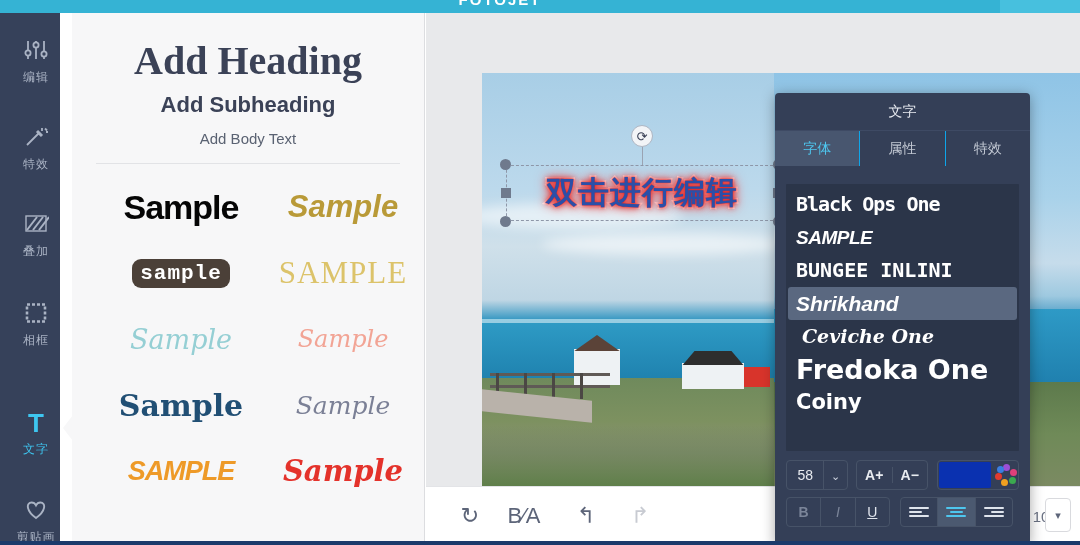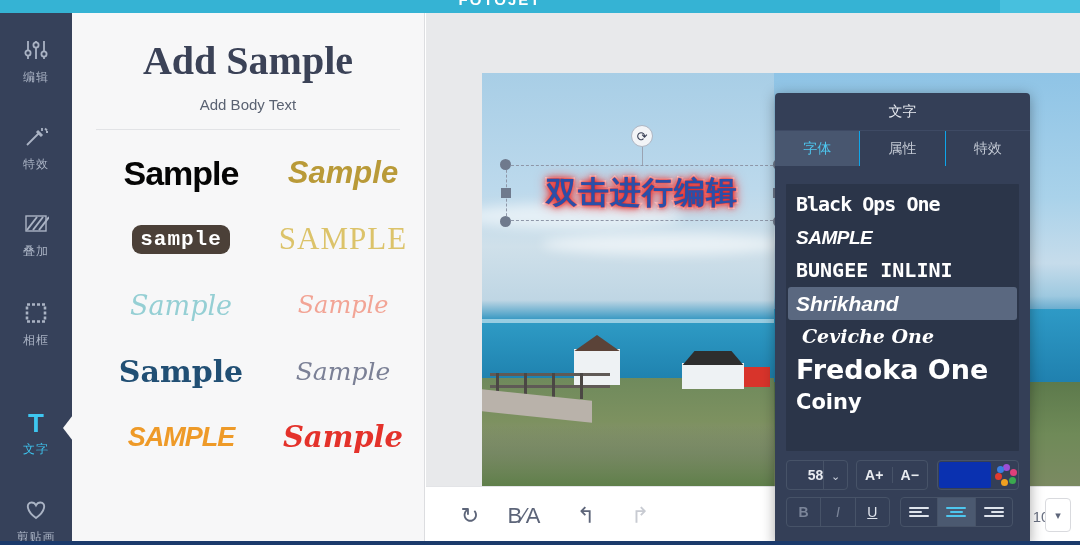--- a/index.html
+++ b/index.html
@@ -21,21 +21,21 @@
   }
   .topbar .brand {
     position: absolute; left: 0; top: -9px; width: 1000px;
     text-align: center; color: #ffffff;
     font-size: 15px; font-weight: bold; letter-spacing: 2px;
   }
   .topbar .right { position:absolute; right:0; top:0; width:80px; height:13px; background:#47c0de; }
 
   
   .rail {
-    position: absolute; left: 0; top: 13px; width: 72px; height: 532px;
+    position: absolute; left: 0; top: 13px; width: 60px; height: 532px;
     background: #36415a;
   }
   .rail-item {
     position: absolute; left: 0; width: 72px; height: 62px;
     display: flex; flex-direction: column; align-items: center; justify-content: center;
     color: #aab3c4; cursor: pointer; user-select: none;
   }
   .rail-item .ico { display:block; height: 26px; line-height: 26px; }
   .rail-item .lbl { font-size: 12px; margin-top: 4px; letter-spacing: 1px; }
   .rail-item.active { color: #3ec6f0; }
@@ -166,21 +166,21 @@
   .f-fredoka  { font-family:"DejaVu Sans",sans-serif; font-weight:bold; font-size:27px; }
   .f-coiny    { font-family:"DejaVu Sans",sans-serif; font-weight:bold; font-size:21px; }
 
   .fp-row1 { position:absolute; left:11px; top:367px; width:233px; height:30px; display:flex; align-items:center; }
   .fp-row2 { position:absolute; left:11px; top:404px; width:233px; height:30px; display:flex; align-items:center; }
   .ctl {
     height:30px; border:1px solid #475368; border-radius:4px;
     display:flex; align-items:center; background:transparent;
   }
   .sizebox { width:62px; }
-  .sizebox .val { width:37px; text-align:right; color:#e8ebf0; font-size:14px;font-weight:bold; }
+  .sizebox .val { width:37px; text-align:center; color:#e8ebf0; font-size:14px; }
   .sizebox .cv { width:24px; text-align:center; color:#cfd5e0; font-size:11px; border-left:1px solid #475368; height:100%; line-height:30px; cursor:pointer;}
   .azbox { width:72px; margin-left:8px; }
   .azbox div { flex:1; text-align:center; color:#e8ebf0; font-size:14px; font-weight:bold; cursor:pointer; }
   .azbox div:first-child { border-right:1px solid #475368; }
   .colorbox { margin-left:9px; width:82px; display:flex; align-items:center; }
   .swatch { width:52px; height:26px; background:#0a31b0; border-radius:2px; margin-left:1px; cursor:pointer; }
   .wheel { width:22px; height:22px; margin-left:4px; position:relative; cursor:pointer; }
   .wheel i { position:absolute; width:7px; height:7px; border-radius:50%; }
   .bibox { width:104px; }
   .bibox div { flex:1; text-align:center; font-size:14px; cursor:pointer; height:100%; line-height:28px; }
@@ -277,21 +277,22 @@
           <path d="M13 19 C3 12 3 3.5 8.6 3.5 C11 3.5 12.4 5.2 13 6.4 C13.6 5.2 15 3.5 17.4 3.5 C23 3.5 23 12 13 19 Z"></path>
         </svg>
       </span>
       <span class="lbl">剪贴画</span>
     </div>
 
     <div class="rail-pointer"></div>
   </div>
 
   <div class="panel">
-    <div class="p-heading">Add Sample</div>
+    <div class="p-heading">Add Heading</div>
+    <div class="p-sub">Add Subheading</div>
     <div class="p-body">Add Body Text</div>
     <div class="p-divider"></div>
 
     <div class="grid">
       <div class="cell">
           <span class="s1">Sample</span>
         </div>
       <div class="cell">
           <span class="s2">Sample</span>
         </div>

